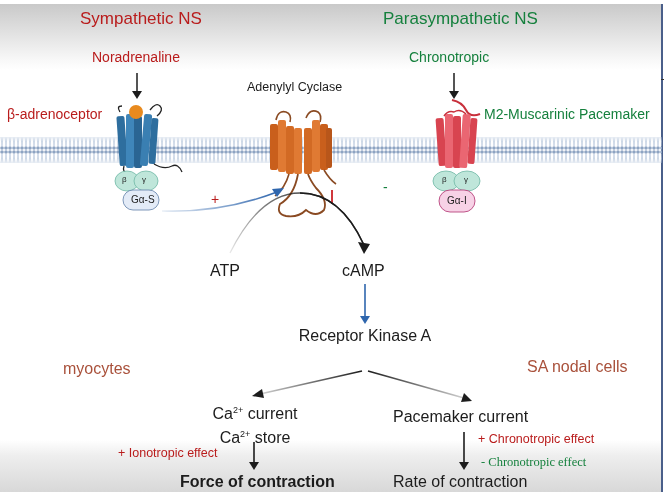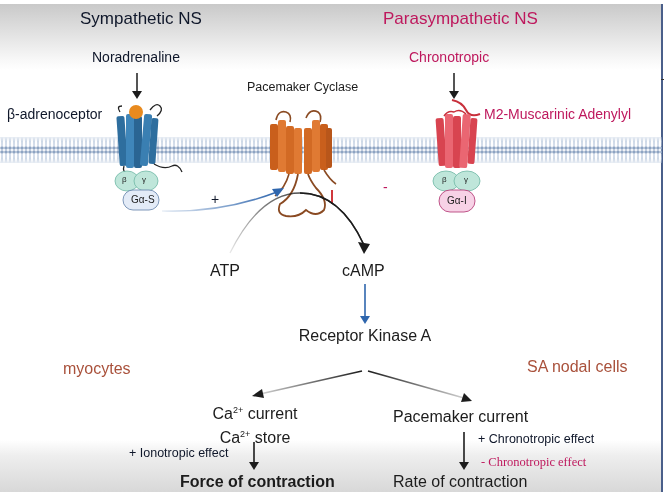--- a/index.html
+++ b/index.html
@@ -3,22 +3,22 @@
 <meta charset="utf-8">
 <style>
   html, body { margin:0; padding:0; }
   body { width:664px; height:492px; position:relative; overflow:hidden; background:#ffffff; font-family:"Liberation Sans", sans-serif; }
   .top-band { position:absolute; left:0; top:4px; width:662px; height:66px; background:linear-gradient(to bottom,#c9c9c9 0%,#e2e2e2 45%,#f8f8f8 85%,#ffffff 100%); }
   .bottom-band { position:absolute; left:0; top:440px; width:662px; height:52px; background:linear-gradient(to bottom,#ffffff 0%,#eeeeee 30%,#d8d8d8 100%); }
   .edge-line { position:absolute; left:661px; top:4px; width:2px; height:488px; background:#4a5f8a; }
   .edge-tick { position:absolute; left:661px; top:79px; width:3px; height:1px; background:#333; }
   svg.diagram { position:absolute; left:0; top:0; }
   .lbl { position:absolute; white-space:nowrap; line-height:1; }
-  .blue { color:#0f172a; }
-  .red { color:#be185d; }
+  .blue { color:#b91c1c; }
+  .red { color:#15803d; }
   .dark { color:#1c1c1c; }
   .brown { color:#a9513b; }
   .t-title { font-size:17px; }
   .t-mid { font-size:14px; }
   .t-small { font-size:12.5px; }
   .t-main { font-size:16px; }
   .center { text-align:center; }
   sup { font-size:9px; vertical-align:6px; }
 </style>
 </head>
@@ -161,22 +161,22 @@
   </g>
 </svg>
 
 <div class="lbl blue t-title" style="left:80px;top:10px;">Sympathetic NS</div>
 <div class="lbl red t-title" style="left:383px;top:10px;">Parasympathetic NS</div>
 
 <div class="lbl blue t-mid" style="left:92px;top:50px;">Noradrenaline</div>
 <div class="lbl red t-mid" style="left:409px;top:50px;">Chronotropic</div>
 
 <div class="lbl blue t-mid" style="left:7px;top:107px;">β-adrenoceptor</div>
-<div class="lbl dark t-small" style="left:247px;top:81px;">Pacemaker Cyclase</div>
-<div class="lbl red t-mid" style="left:484px;top:107px;">M2-Muscarinic Adenylyl</div>
+<div class="lbl dark t-small" style="left:247px;top:81px;">Adenylyl Cyclase</div>
+<div class="lbl red t-mid" style="left:484px;top:107px;">M2-Muscarinic Pacemaker</div>
 
 <div class="lbl dark" style="left:122px;top:176px;font-size:8px;">β</div>
 <div class="lbl dark" style="left:142px;top:176px;font-size:8px;">γ</div>
 <div class="lbl dark" style="left:131px;top:195px;font-size:10px;">Gα-S</div>
 <div class="lbl dark" style="left:442px;top:176px;font-size:8px;">β</div>
 <div class="lbl dark" style="left:464px;top:176px;font-size:8px;">γ</div>
 <div class="lbl dark" style="left:447px;top:196px;font-size:10px;">Gα-I</div>
 
 <div class="lbl blue" style="left:211px;top:192px;font-size:14px;">+</div>
 <div class="lbl red" style="left:383px;top:180px;font-size:14px;">-</div>
@@ -193,18 +193,18 @@
 </div>
 <div class="lbl brown t-main" style="left:527px;top:359px;">SA nodal cells</div>
 
 <div class="lbl dark t-main center" style="left:200px;top:400px;width:110px;line-height:20px;">
   <div><span>Ca</span><sup>2+</sup><span> current</span></div>
   <div><span>Ca</span><sup>2+</sup><span> store</span></div>
 </div>
 
 <div class="lbl dark t-main" style="left:393px;top:409px;">Pacemaker current</div>
 
-<div class="lbl blue t-small" style="left:129px;top:447px;">+ Ionotropic effect</div>
+<div class="lbl blue t-small" style="left:118px;top:447px;">+ Ionotropic effect</div>
 <div class="lbl blue t-small" style="left:478px;top:433px;">+ Chronotropic effect</div>
 <div class="lbl red t-small" style="left:481px;top:456px;font-family:Liberation Serif, serif;">- Chronotropic effect</div>
 
 <div class="lbl dark t-main" style="left:180px;top:474px;font-weight:bold;">Force of contraction</div>
 <div class="lbl dark t-main" style="left:393px;top:474px;">Rate of contraction</div>
 
 </body></html>

